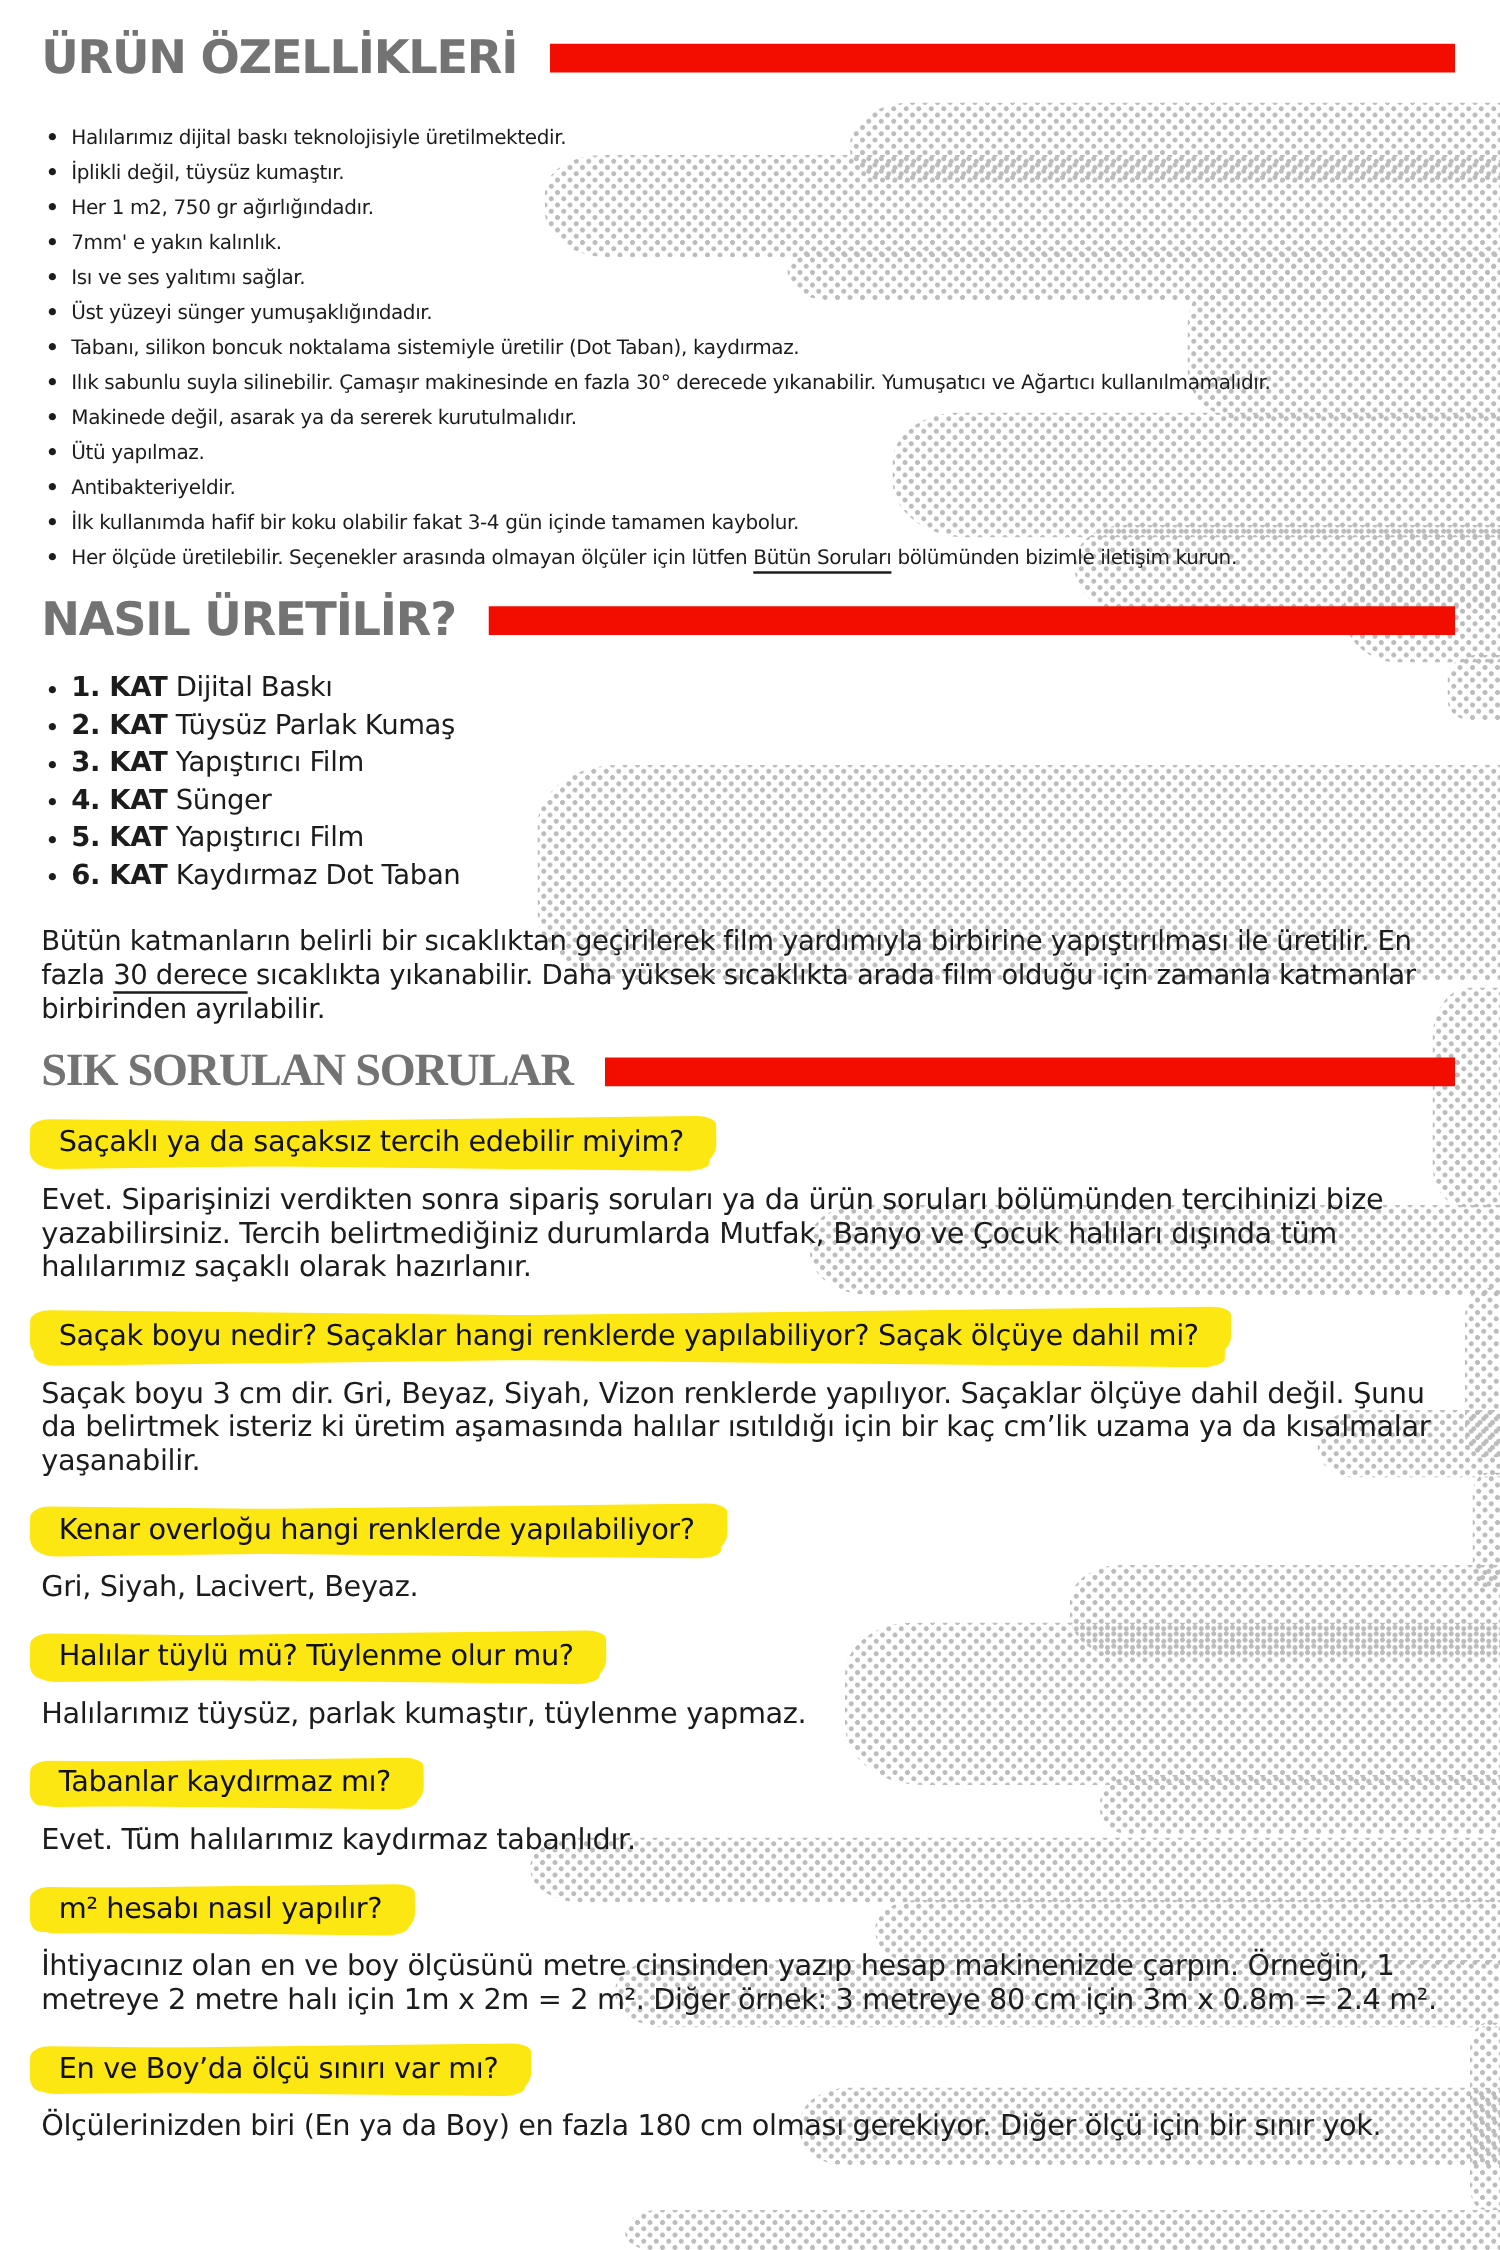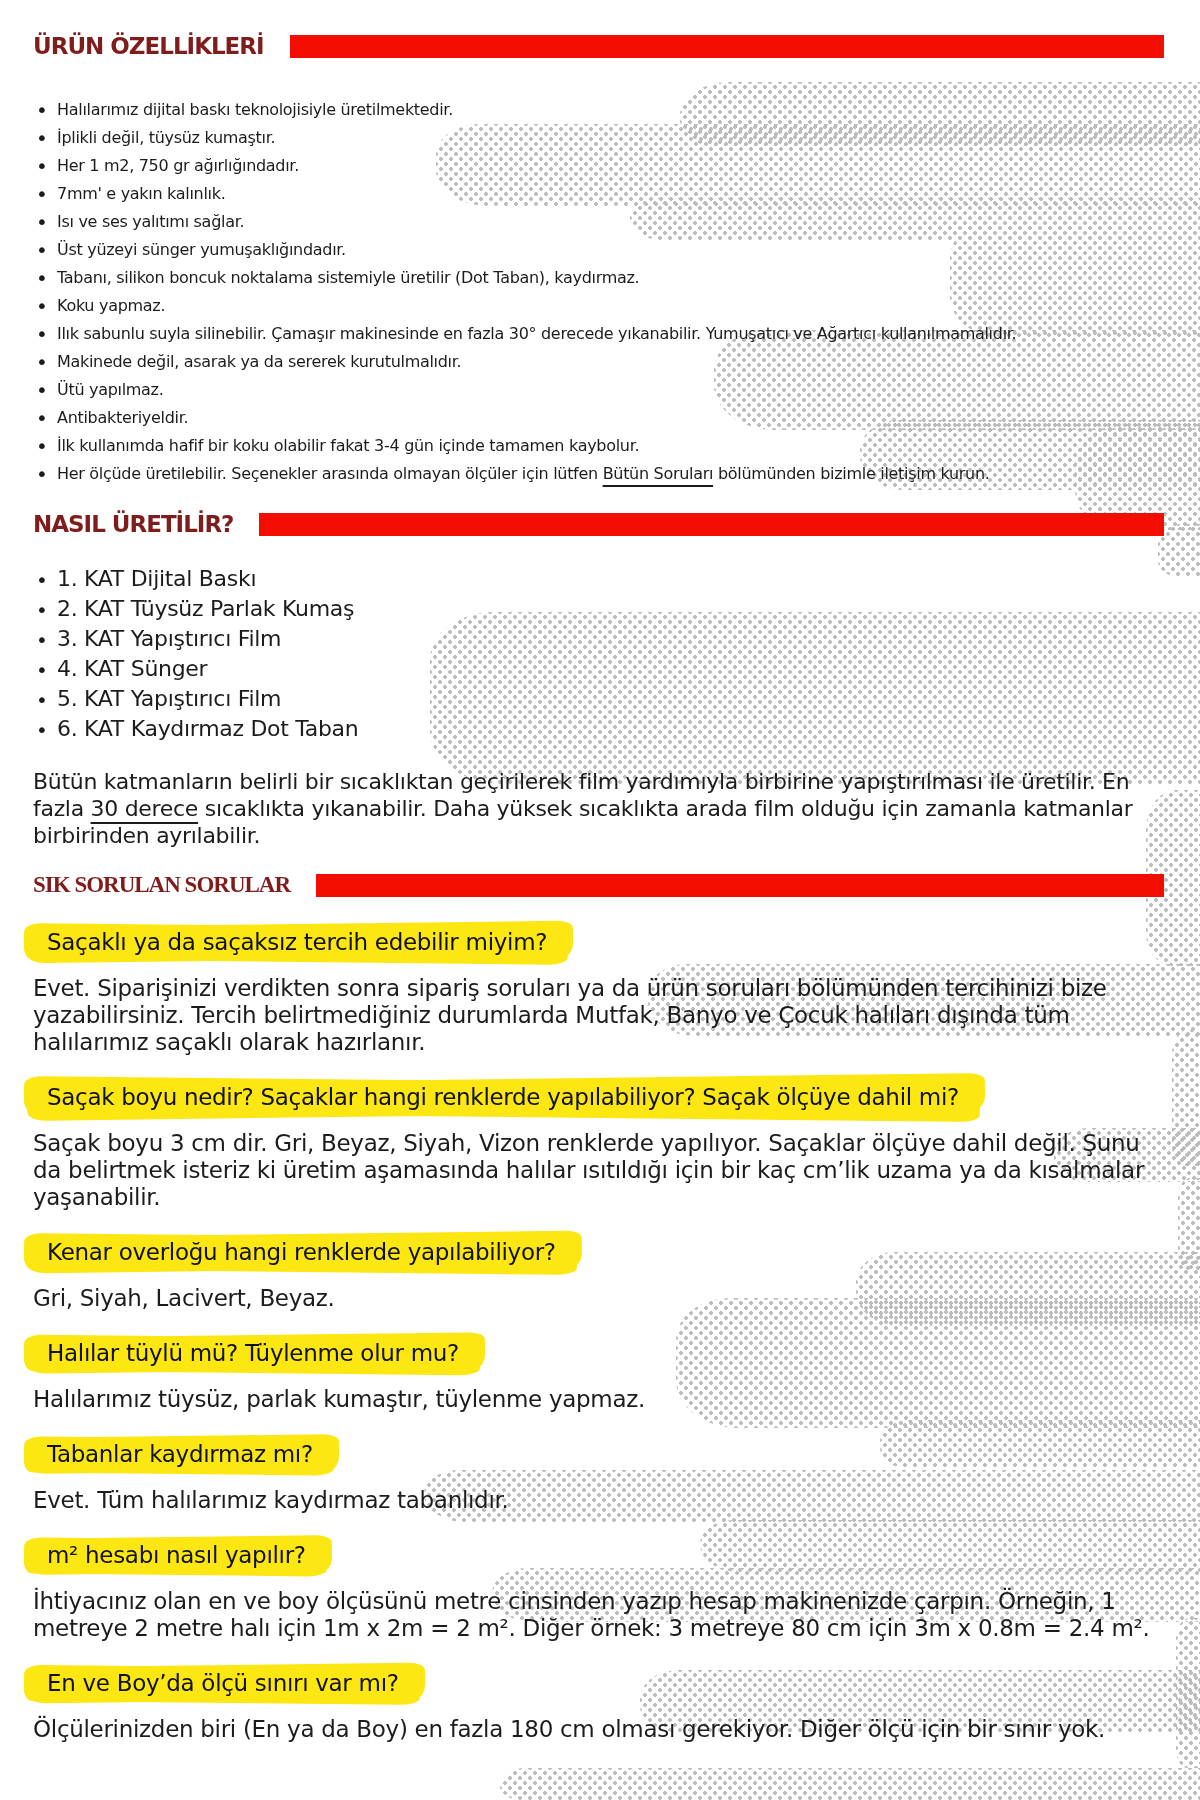--- a/index.html
+++ b/index.html
@@ -40,34 +40,34 @@
   #d16{left:492px;top:1568px;width:708px;height:54px;border-radius:38px 0 0 42px/26px 0 0 30px;}
   #d17{left:1176px;top:1618px;width:24px;height:150px;border-radius:14px 0 0 12px/22px 0 0 18px;}
   #d18{left:640px;top:1670px;width:560px;height:62px;border-radius:40px 0 0 36px/28px 0 0 26px;}
   #d19{left:500px;top:1768px;width:700px;height:32px;border-radius:26px 0 0 22px/18px 0 0 14px;}
 
   
   .content{position:relative;z-index:1;padding:26px 36px 0 33px;}
 
   .section-head{display:flex;align-items:center;gap:26px;}
   .section-title{
-    font-size:23px;line-height:40px;font-weight:800;color:#7f1d1d;
+    font-size:37px;line-height:40px;font-weight:800;color:#737373;
     letter-spacing:-1px;white-space:nowrap;
   }
   .section-bar{flex:1;height:23px;background:#f20d00;}
 
   ul{list-style:none;margin:0;padding:0;}
   .features-list{margin-top:30px;font-size:16px;line-height:28px;letter-spacing:-0.3px;}
   .features-list li{position:relative;padding-left:24px;}
   .features-list li::before{content:"•";position:absolute;left:3px;top:0;font-size:20px;}
 
   .layers-list{margin-top:20px;font-size:22px;line-height:30px;letter-spacing:-0.3px;}
   .layers-list li{position:relative;padding-left:24px;}
   .layers-list li::before{content:"•";position:absolute;left:3px;top:1px;font-size:20px;}
-  .kat{font-weight:400;text-align:center;}
+  .kat{font-weight:700;text-align:center;}
 
   .para{margin:24px 0 0;font-size:22px;line-height:27px;letter-spacing:-0.3px;max-width:1132px;}
 
   .u{text-decoration:underline;text-underline-offset:6px;text-decoration-thickness:2px;}
 
   .head-2{margin-top:16px;}
   .head-3{margin-top:16px;font-family:Liberation Serif, serif;}
 
   .faq-item{margin:0;}
   .faq-q{
@@ -124,21 +124,20 @@
       <div class="section-bar"></div>
     </div>
     <ul class="features-list">
       <li>Halılarımız dijital baskı teknolojisiyle üretilmektedir.</li>
       <li>İplikli değil, tüysüz kumaştır.</li>
       <li>Her 1 m2, 750 gr ağırlığındadır.</li>
       <li>7mm' e yakın kalınlık.</li>
       <li>Isı ve ses yalıtımı sağlar.</li>
       <li>Üst yüzeyi sünger yumuşaklığındadır.</li>
       <li>Tabanı, silikon boncuk noktalama sistemiyle üretilir (Dot Taban), kaydırmaz.</li>
-      <li>Koku yapmaz.</li>
       <li>Ilık sabunlu suyla silinebilir. Çamaşır makinesinde en fazla 30° derecede yıkanabilir. Yumuşatıcı ve Ağartıcı kullanılmamalıdır.</li>
       <li>Makinede değil, asarak ya da sererek kurutulmalıdır.</li>
       <li>Ütü yapılmaz.</li>
       <li>Antibakteriyeldir.</li>
       <li>İlk kullanımda hafif bir koku olabilir fakat 3-4 gün içinde tamamen kaybolur.</li>
       <li><span>Her ölçüde üretilebilir. Seçenekler arasında olmayan ölçüler için lütfen </span><span class="u">Bütün Soruları</span><span> bölümünden bizimle iletişim kurun.</span></li>
     </ul>
   </section>
 
   <section>

